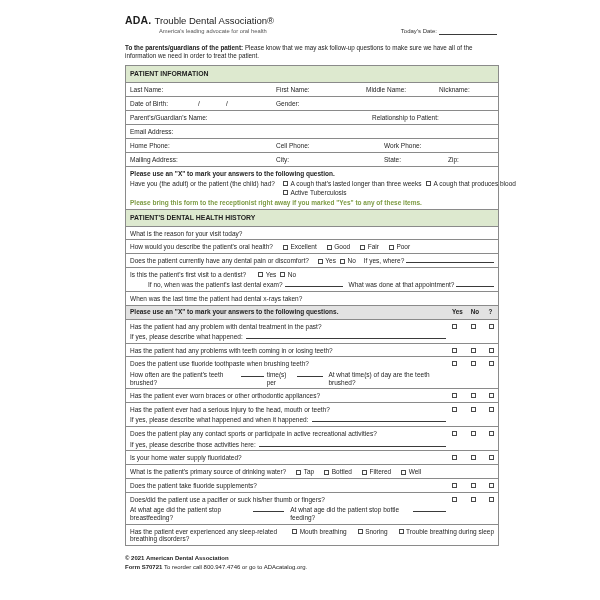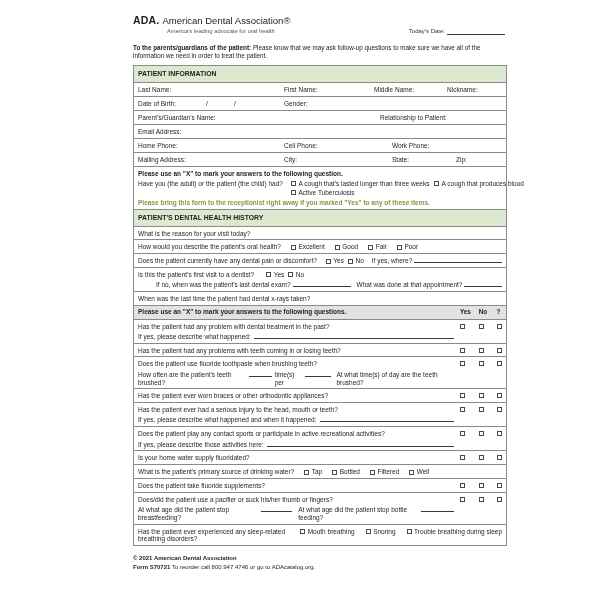--- a/index.html
+++ b/index.html
@@ -1,17 +1,17 @@
 <!DOCTYPE html>
 <html><head>
 <meta charset="utf-8">
 <style>
   * { margin:0; padding:0; box-sizing:border-box; }
   html,body { width:600px; height:600px; background:#ffffff; font-family:"Liberation Sans", sans-serif; color:#1e1e1e; }
-  .page { position:absolute; left:16px; top:0; width:544px; height:600px; background:#fff; overflow:hidden; }
+  .page { position:absolute; left:8px; top:0; width:544px; height:600px; background:#fff; overflow:hidden; }
   .form { position:absolute; left:117px; top:14px; width:374px; font-size:6.5px; line-height:1.2; }
 
   
   .hdr { position:relative; height:30px; }
   .logo-line { display:flex; align-items:baseline; gap:3px; }
   .logo-ada { font-weight:bold; font-size:10.5px; letter-spacing:0.2px; }
   .logo-name { font-size:9.5px; color:#222; }
   .logo-tag { font-size:5.8px; color:#555; margin-left:34px; margin-top:1px; }
   .date-line { position:absolute; right:2px; top:14px; font-size:6px; color:#333; display:flex; align-items:flex-end; }
   .title { text-align:center; font-size:13.5px; font-weight:bold; color:#3fa34d; margin-top:9px; margin-bottom:6px; }
@@ -50,21 +50,21 @@
 </style>
 </head>
 <body>
 
 <div class="page">
 <div class="form">
 
   <div class="hdr">
     <div class="logo-line">
       <span class="logo-ada">ADA.</span>
-      <span class="logo-name">American Dental Association®</span>
+      <span class="logo-name">Trouble Dental Association®</span>
     </div>
     <div class="logo-tag">America's leading advocate for oral health</div>
     <div class="date-line">
       <span>Today's Date:</span>
       <span class="ul" style="width:58px; margin-left:2px;"></span>
     </div>
   </div>
 
 
   <div class="intro">

